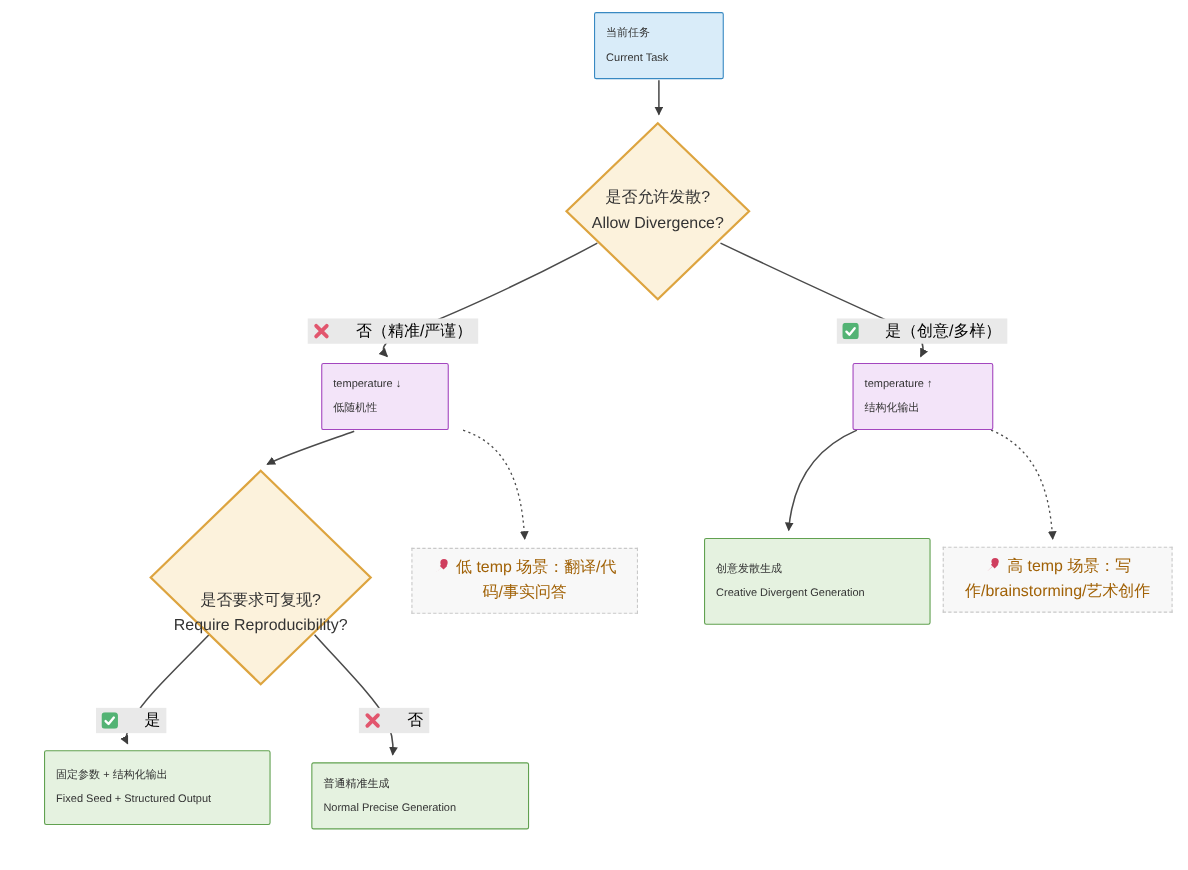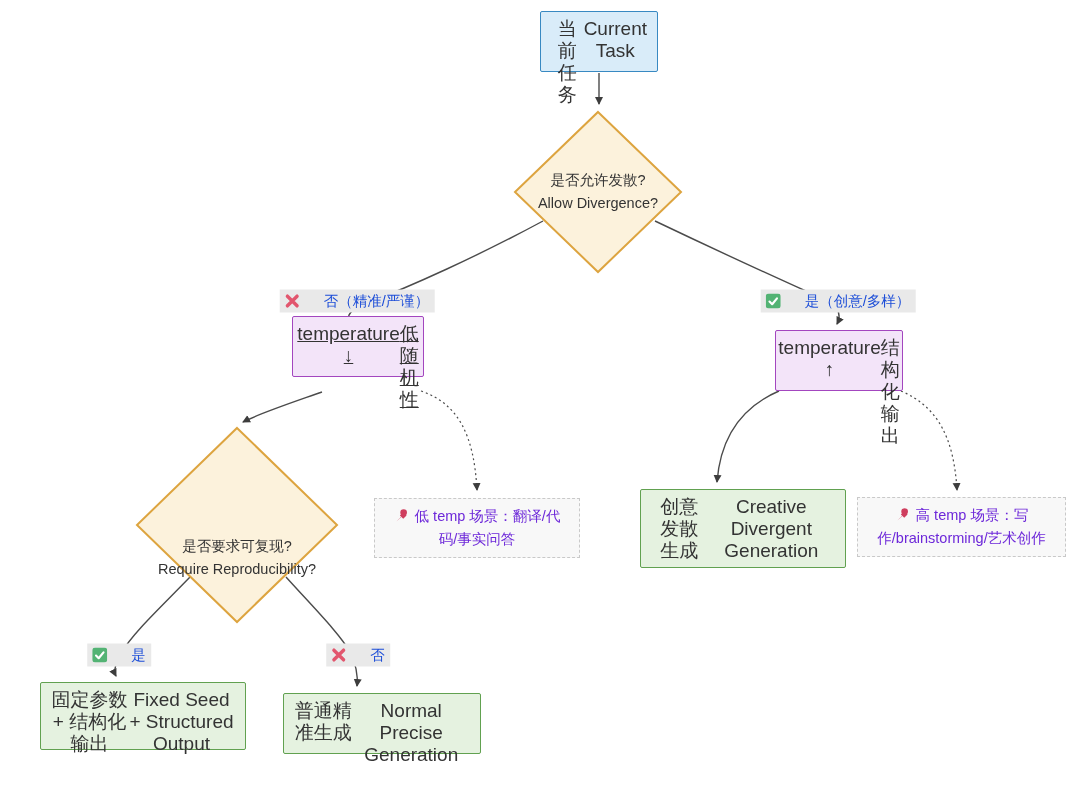--- a/index.html
+++ b/index.html
@@ -6,41 +6,41 @@
   .canvas{
     position:relative;width:1080px;height:791px;background:#ffffff;overflow:hidden;
     font-family:"Liberation Sans","DejaVu Sans",sans-serif;color:#333333;
   }
   svg.edge-layer{position:absolute;left:0;top:0;width:1080px;height:791px;}
   .edge{fill:none;stroke:#4b4b4b;stroke-width:1.4;}
   .edge.dotted{stroke-dasharray:2,3;stroke-width:1.2;}
   .diamond{fill:#fcf2dc;stroke:#dda43f;stroke-width:2;}
 
   .node{
-    position:absolute;display:flex;flex-direction:row;justify-content:center;
-    text-align:center;font-size:19px;line-height:22px;box-sizing:border-box;
+    position:absolute;display:flex;flex-direction:column;justify-content:center;
+    text-align:left;font-size:10px;line-height:22px;box-sizing:border-box;
     padding:6px 10px;border-radius:2px;
   }
   .node-blue{background:#d9ecf9;border:1.5px solid #3889c2;}
   .node-purple{background:#f3e4f9;border:1.5px solid #a346bf;}
   .node-green{background:#e5f2e0;border:1.5px solid #61a150;margin-left:26px;}
   .note{
     position:absolute;display:flex;align-items:center;justify-content:center;
     background:#f8f8f8;border:1.2px dashed #c9c9c9;box-sizing:border-box;
-    font-size:14.5px;line-height:23px;text-align:center;padding:4px 12px;color:#6d28d9;
+    font-size:14.5px;line-height:23px;text-align:center;padding:4px 12px;color:#a16207;
   }
   .diamond-text{
     position:absolute;display:flex;flex-direction:column;justify-content:center;
     text-align:center;font-size:14.5px;line-height:23px;transform:translate(-50%,-50%);
     white-space:nowrap;
   }
   .edge-label{
     position:absolute;transform:translate(-50%,-50%);
     display:inline-flex;align-items:center;gap:24px;white-space:nowrap;
-    background:#e9e9e9;padding:2px 5px;font-size:14.5px;color:#1d4ed8;
+    background:#e9e9e9;padding:2px 5px;font-size:14.5px;color:#000000;
   }
   .ico{width:15px;height:15px;display:inline-block;flex:0 0 auto;}
   .note .ico{margin-right:6px;position:relative;top:2px;}
   .note-inner{display:inline;}
 </style>
 </head>
 <body>
 
 <div class="canvas">
 
@@ -91,21 +91,21 @@
   </div>
 
   <div class="edge-label" style="left:838px;top:301px;">
     <svg class="ico" viewBox="0 0 14 14">
       <rect width="14" height="14" rx="3" fill="#53b374"></rect>
       <path d="M3.5 7.5 L6 10 L10.5 4.5" stroke="#ffffff" stroke-width="2" fill="none" stroke-linecap="round" stroke-linejoin="round"></path>
     </svg>
     <span>是（创意/多样）</span>
   </div>
 
-  <div class="node node-purple" style="left:292px;top:316px;width:132px;height:61px;text-decoration:underline;">
+  <div class="node node-purple" style="left:292px;top:330px;width:116px;height:61px;">
     <div>temperature ↓</div>
     <div>低随机性</div>
   </div>
 
   <div class="node node-purple" style="left:775px;top:330px;width:128px;height:61px;">
     <div>temperature ↑</div>
     <div>结构化输出</div>
   </div>
 
   <div class="diamond-text" style="left:237px;top:558px;">

